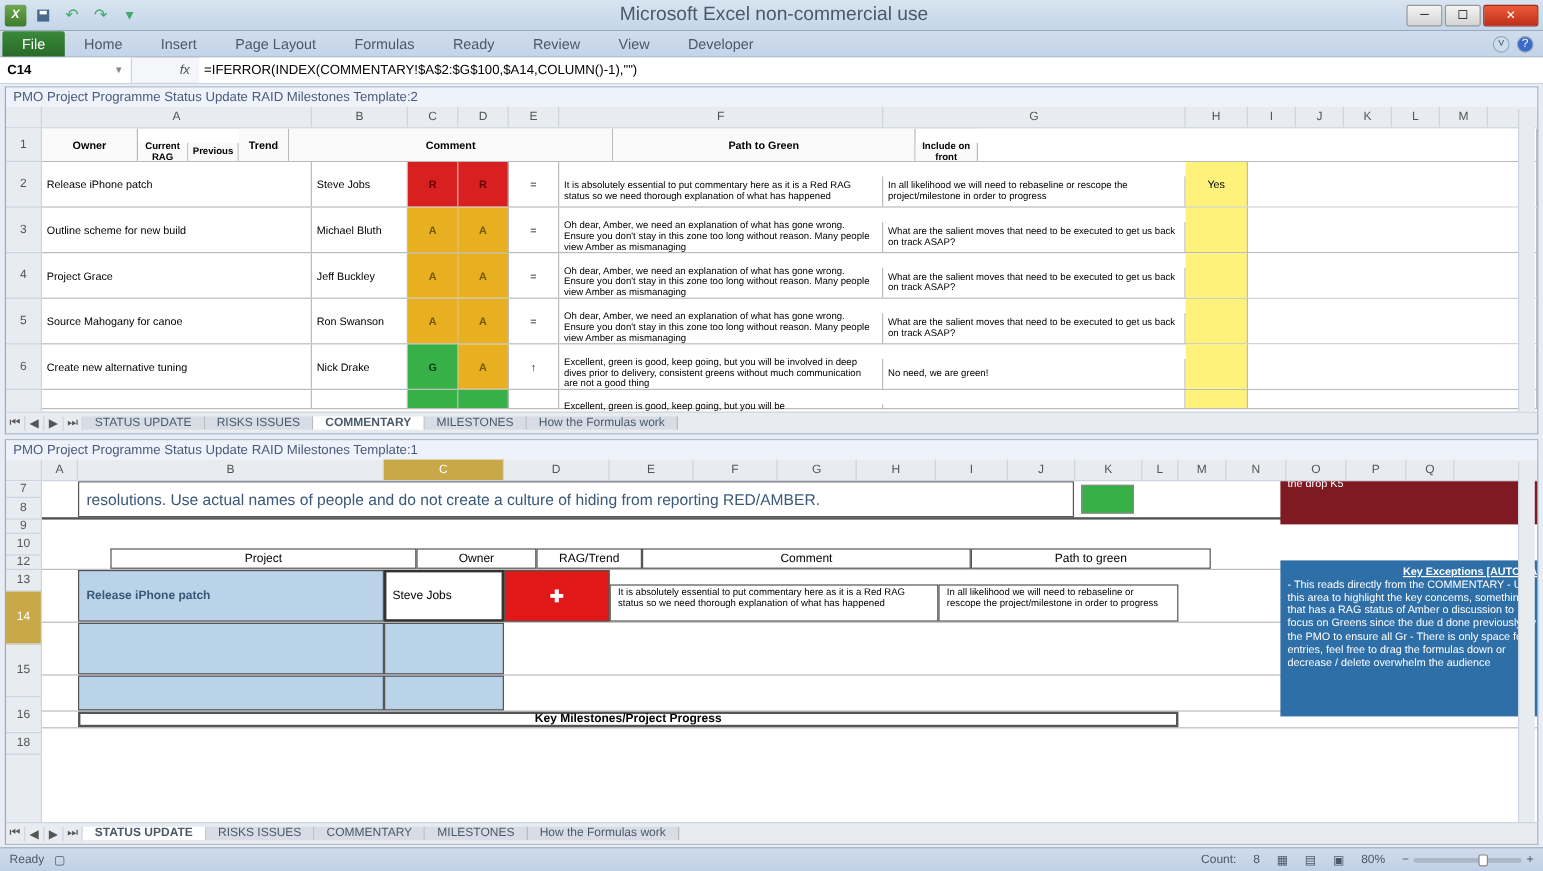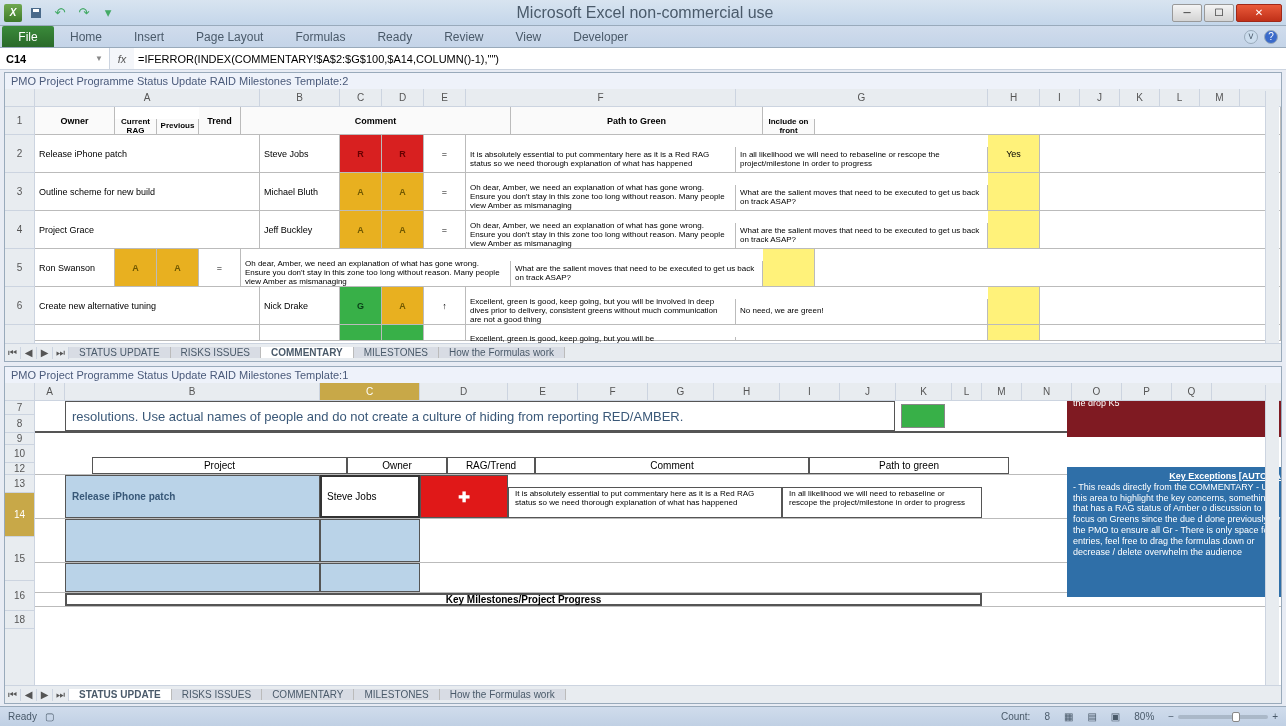--- a/index.html
+++ b/index.html
@@ -19,21 +19,21 @@
 .ribbon-tabs { height: 22px; background: linear-gradient(#d0dcec,#c4d4e8); display: flex; align-items: stretch; padding-left: 2px; border-bottom: 1px solid #9ab; }
 .file-tab { width: 52px; background: linear-gradient(#3a8a3a,#2a6a2a); color: #fff; display: flex; align-items: center; justify-content: center; font-size: 12px; border-radius: 2px 2px 0 0; }
 .rtab { padding: 0 16px; display: flex; align-items: center; color: #4a5a6a; font-size: 12px; }
 .ribbon-help { margin-left: auto; display: flex; gap: 6px; padding-right: 8px; align-items: center; color: #4a5a6a; }
 .ribbon-help span { width: 14px; height: 14px; border-radius: 7px; background: #cde; display: flex; align-items: center; justify-content: center; font-size: 10px; border: 1px solid #9ab; }
 
 
 .formula-bar { height: 22px; background: #f4f6fa; border-bottom: 1px solid #ccd4e0; display: flex; align-items: stretch; }
 .name-box { width: 110px; border-right: 1px solid #ccd4e0; display: flex; align-items: center; padding: 0 6px; background: #fff; justify-content: space-between; font-weight: bold; }
 .name-box .dd { color: #888; font-size: 8px; }
-.fx-area { display: flex; align-items: center; flex: 1; }
+.fx-area { display: flex; align-items: center; flex: 1; margin-left: 32px; }
 .fx-btn { width: 24px; text-align: center; font-style: italic; color: #555; }
 .fx-input { flex: 1; padding: 0 4px; background: #fff; border: none; height: 100%; font-size: 11px; }
 
 
 .panes { display: flex; flex-direction: column; height: calc(726px - 26px - 22px - 22px - 20px); }
 .pane { background: #fff; border: 1px solid #9ab; margin: 2px 4px; display: flex; flex-direction: column; position: relative; }
 .pane-title { font-size: 11px; color: #4a5a7a; padding: 2px 6px; background: #eef2fa; }
 .pane-body { flex: 1; overflow: hidden; display: flex; }
 .row-gutter { width: 30px; background: #e8ecf0; border-right: 1px solid #ccd4e0; }
 .rowh { height: 38px; border-bottom: 1px solid #ccd4e0; display: flex; align-items: center; justify-content: center; color: #555; font-size: 10px; }
@@ -212,20 +212,21 @@
               <div class="tc w-b">Jeff Buckley</div>
               <div class="tc w-c rag rag-A">A</div>
               <div class="tc w-d rag rag-A">A</div>
               <div class="tc w-e trend">=</div>
               <div class="tc w-f small">Oh dear, Amber, we need an explanation of what has gone wrong. Ensure you don't stay in this zone too long without reason. Many people view Amber as mismanaging</div>
               <div class="tc w-g small">What are the salient moves that need to be executed to get us back on track ASAP?</div>
               <div class="tc w-h blank-y"></div>
               <div class="tc w-rest"></div>
             </div>
             <div class="top-row" style="height: 38px;">
+              <div class="tc w-a">Source Mahogany for canoe</div>
               <div class="tc w-b">Ron Swanson</div>
               <div class="tc w-c rag rag-A">A</div>
               <div class="tc w-d rag rag-A">A</div>
               <div class="tc w-e trend">=</div>
               <div class="tc w-f small">Oh dear, Amber, we need an explanation of what has gone wrong. Ensure you don't stay in this zone too long without reason. Many people view Amber as mismanaging</div>
               <div class="tc w-g small">What are the salient moves that need to be executed to get us back on track ASAP?</div>
               <div class="tc w-h blank-y"></div>
               <div class="tc w-rest"></div>
             </div>
             <div class="top-row" style="height: 38px;">

